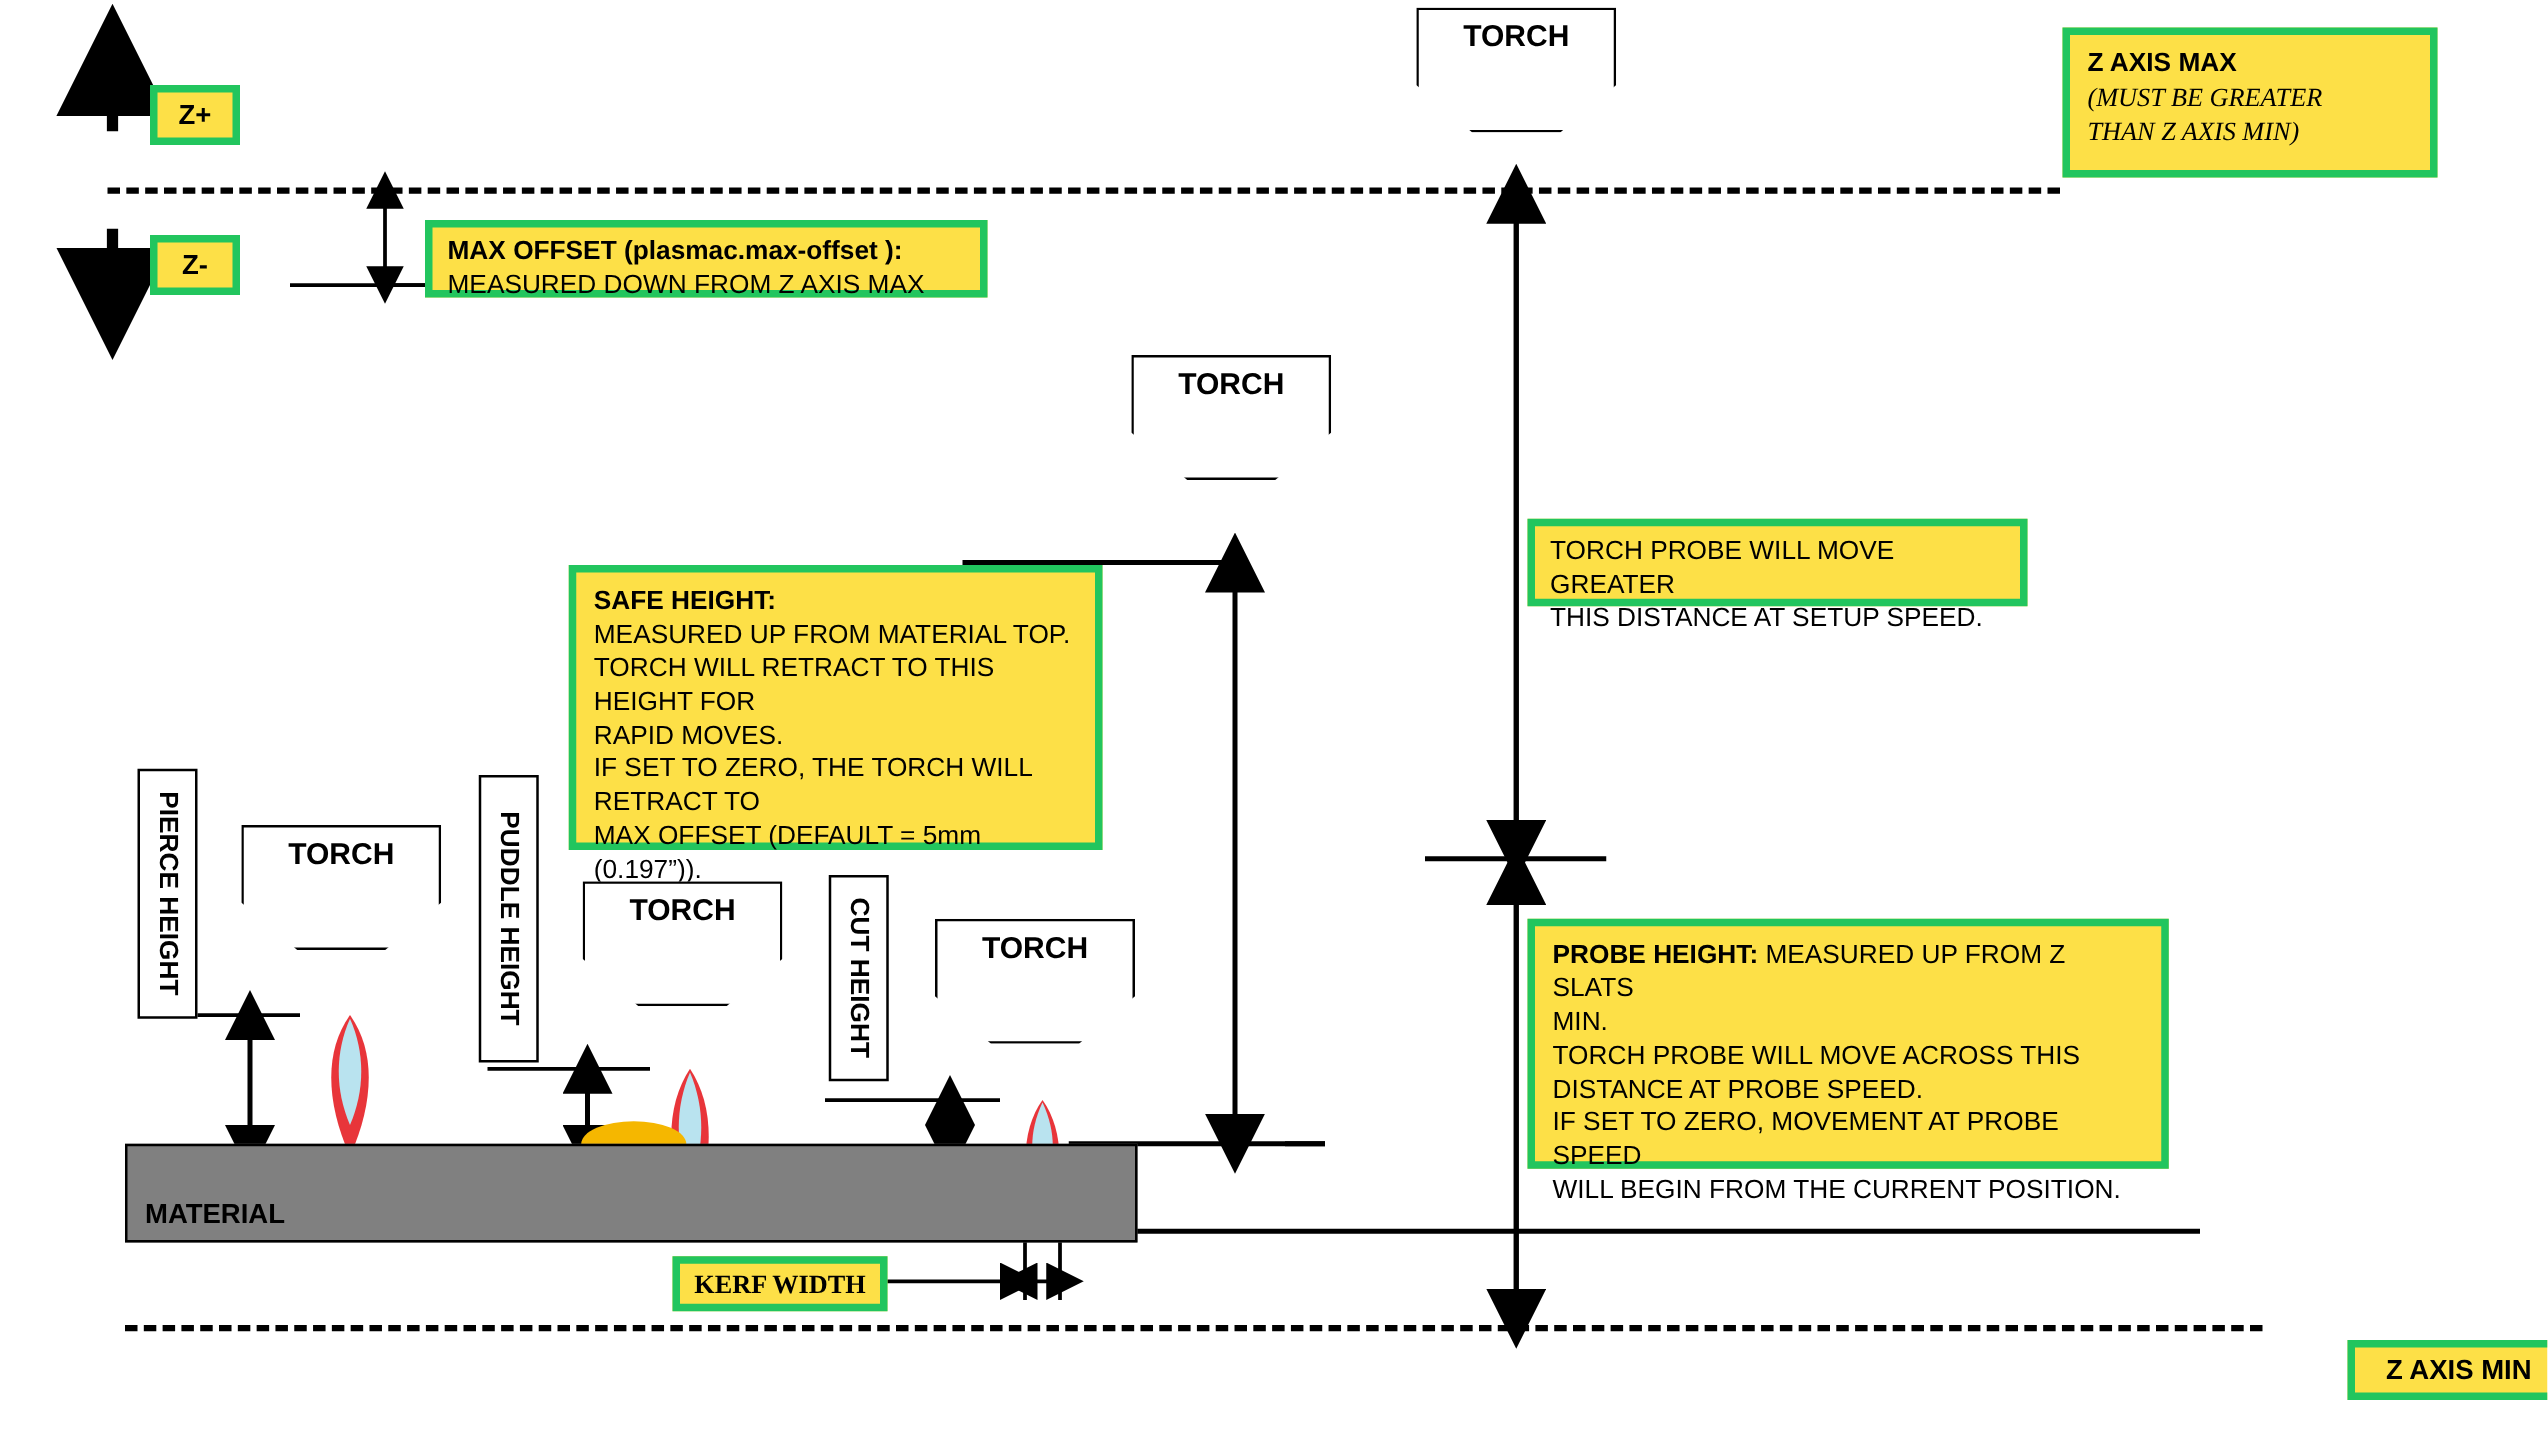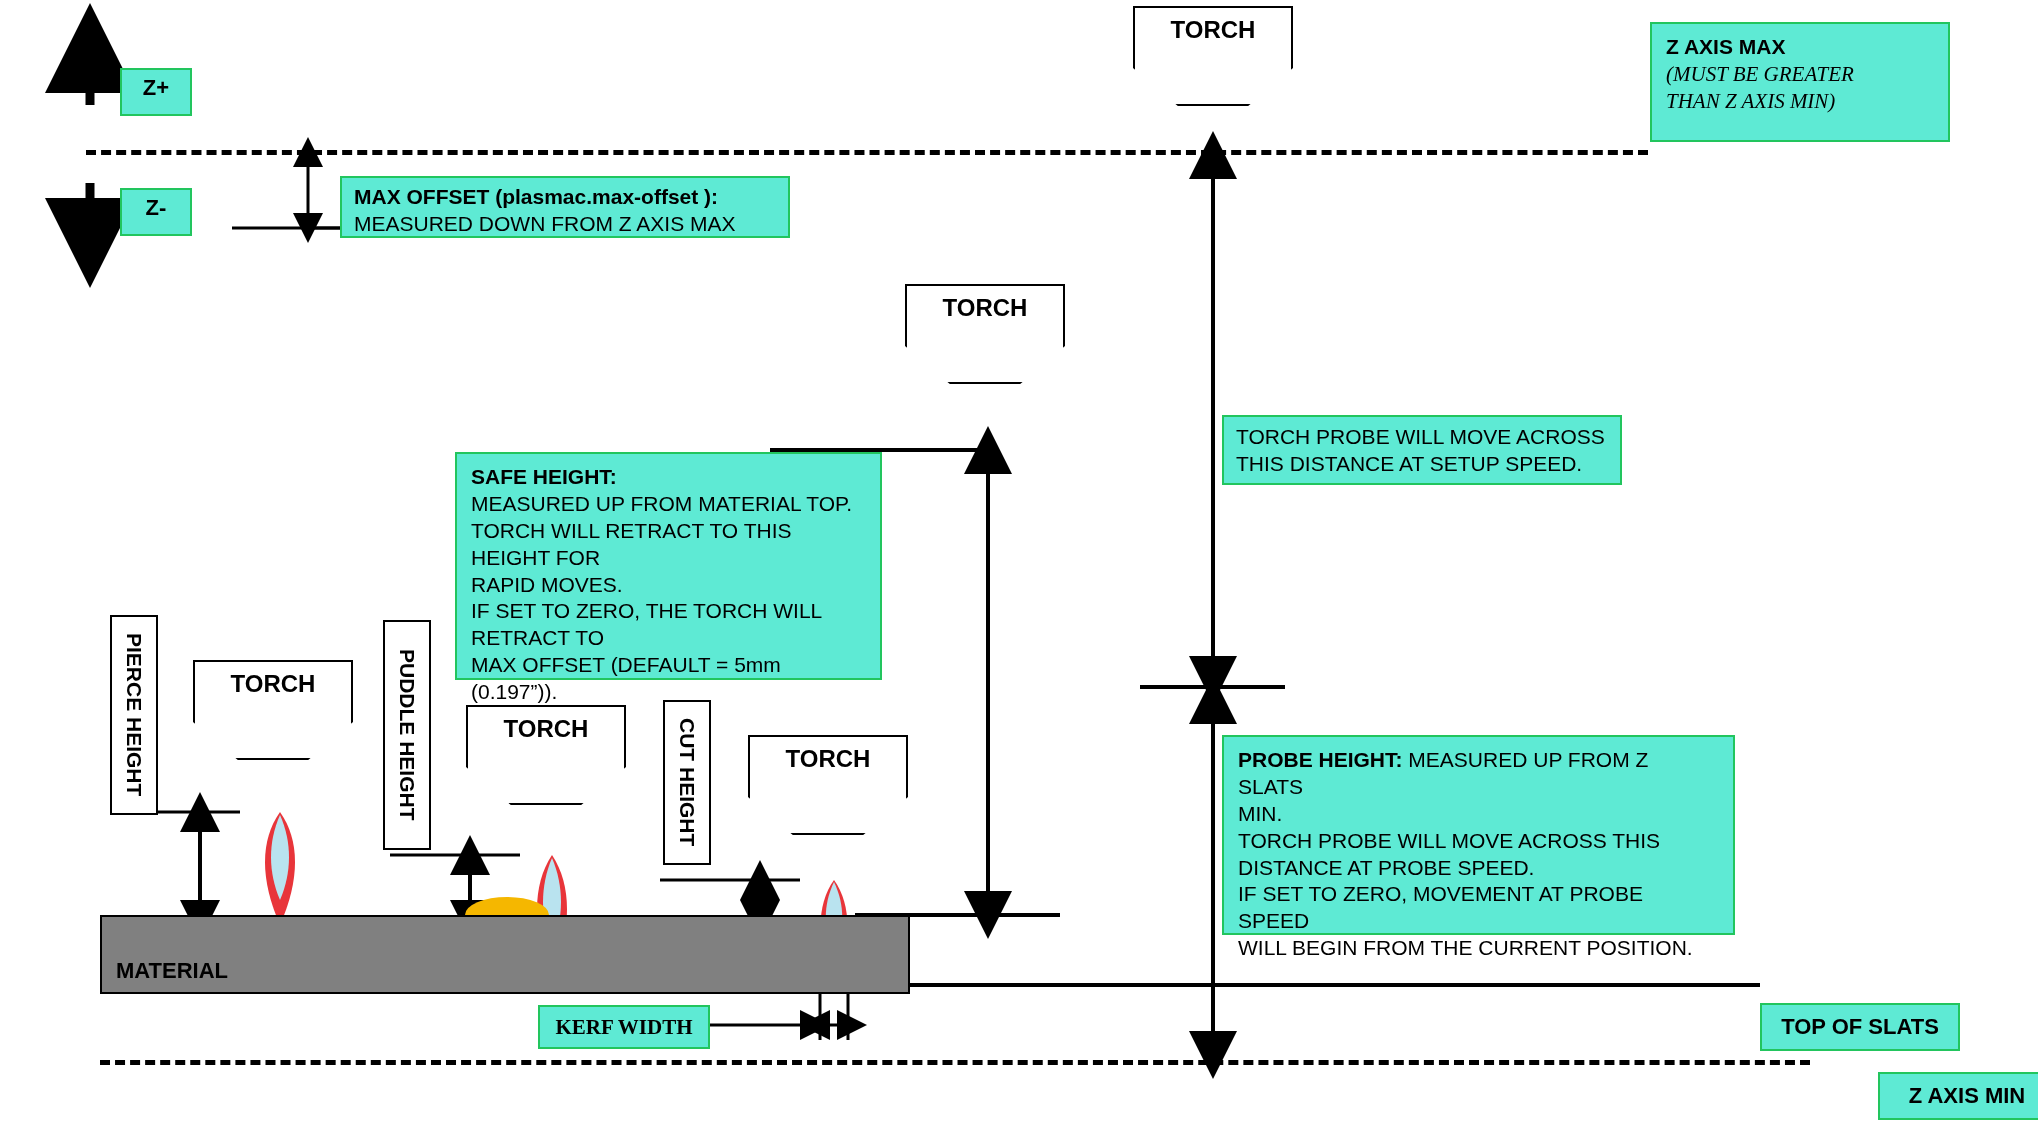--- a/index.html
+++ b/index.html
@@ -12,22 +12,22 @@
   }
   #stage {
     position: relative;
     width: 2038px;
     height: 1145px;
     background: #ffffff;
     overflow: hidden;
   }
   .box {
     position: absolute;
-    border: 2px solid #22c55e;
-    background: #5eead4;
+    border: 6px solid #22c55e;
+    background: #fde047;
     box-sizing: border-box;
     font-size: 21px;
     line-height: 1.28;
     color: #000;
     padding: 6px 10px;
   }
   .box.small {
     font-size: 22px;
     font-weight: bold;
     text-align: center;
@@ -214,21 +214,21 @@
 
   <div class="torch" style="left:1133px; top:6px; width:160px; height:100px; clip-path: polygon(0 0, 100% 0, 100% 62%, 72% 100%, 28% 100%, 0 62%); font-size:24px;">
     <span class="lbl">TORCH</span>
   </div>
 
   <div class="torch" style="left:905px; top:284px; width:160px; height:100px; clip-path: polygon(0 0, 100% 0, 100% 62%, 72% 100%, 28% 100%, 0 62%); font-size:24px;">
     <span class="lbl">TORCH</span>
   </div>
 
   <div class="box" style="left:1222px; top:415px; width:400px; height:70px; padding:7px 12px;">
-    <div>TORCH PROBE WILL MOVE ACROSS</div>
+    <div>TORCH PROBE WILL MOVE GREATER</div>
     <div>THIS DISTANCE AT SETUP SPEED.</div>
   </div>
 
   <div class="box" style="left:455px; top:452px; width:427px; height:228px; padding:10px 14px;">
     <div class="bold">SAFE HEIGHT:</div>
     <div>MEASURED UP FROM MATERIAL TOP.</div>
     <div>TORCH WILL RETRACT TO THIS HEIGHT FOR</div>
     <div>RAPID MOVES.</div>
     <div>IF SET TO ZERO, THE TORCH WILL RETRACT TO</div>
     <div>MAX OFFSET (DEFAULT = 5mm (0.197”)).</div>
@@ -267,21 +267,18 @@
   </div>
 
   <div class="material" style="left:100px; top:915px; width:810px; height:79px;">
     <span class="mlabel">MATERIAL</span>
   </div>
 
   <div class="box small" style="left:538px; top:1005px; width:172px; height:44px; font-size:21px; display:flex; align-items:center; justify-content:center;font-family:Liberation Serif, serif;">
     <span>KERF WIDTH</span>
   </div>
 
-  <div class="box small" style="left:1760px; top:1003px; width:200px; height:48px; display:flex; align-items:center; justify-content:center;">
-    <span>TOP OF SLATS</span>
-  </div>
 
   <div class="box small" style="left:1878px; top:1072px; width:178px; height:48px; display:flex; align-items:center; justify-content:center;">
     <span>Z AXIS MIN</span>
   </div>
 
 </div>
 
 </body></html>

